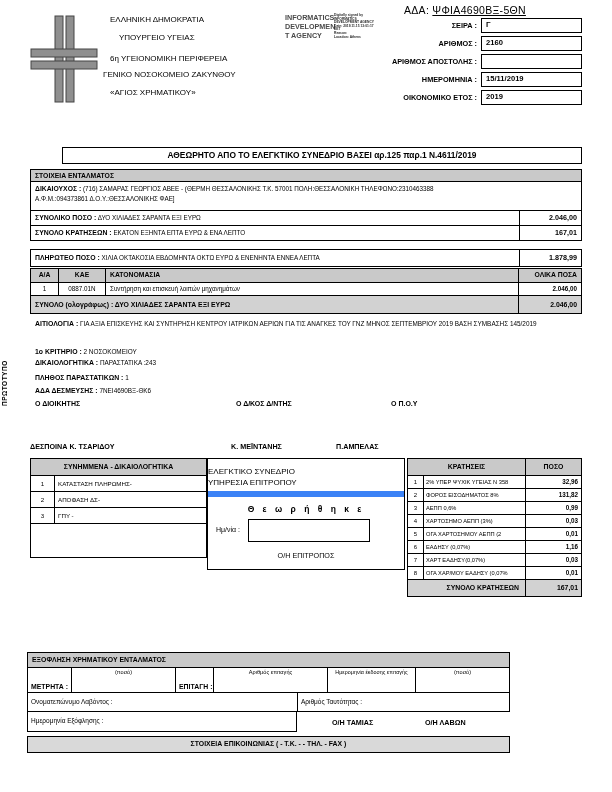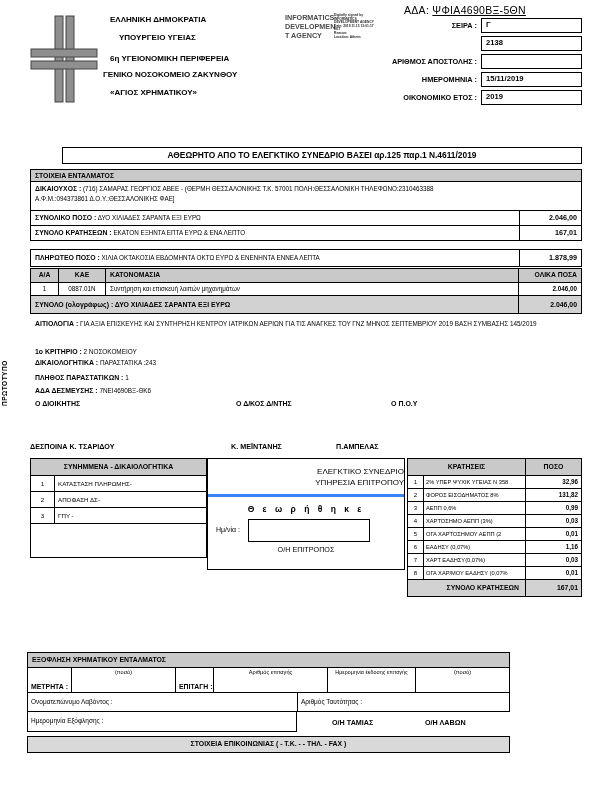--- a/index.html
+++ b/index.html
@@ -10,21 +10,21 @@
   .nw { white-space:nowrap; }
 
   
   .ada { left:404px; top:4px; width:200px; font-size:10.5px; letter-spacing:.3px; }
   .ada .v { text-decoration:underline; }
   .meta-label { left:280px; width:197px; text-align:right; font-size:7.3px; font-weight:700; line-height:15px; }
   .meta-box { left:481px; width:101px; height:15px; border:1.2px solid #000;
               font-size:7.6px; font-weight:700; line-height:12px; padding-left:4px; background:#fff; }
 
   
-  .org-line { position:absolute; font-size:8px; font-weight:700; white-space:nowrap; }
+  .org-line { position:absolute; font-size:8px; font-weight:400; white-space:nowrap; }
   .stamp { left:285px; top:14px; width:50px; font-size:7.2px; font-weight:700; color:#4a4a4a; line-height:8.8px; }
   .sigblock { left:334px; top:13px; width:120px; font-size:6px; font-weight:700; line-height:6.6px;
               color:#2a2a2a; transform:scale(.55); transform-origin:0 0; }
 
   .title-bar { left:104px; top:114px; width:478px; height:25px; background:#d9d9d9; border-radius:9px;
                text-align:center; font-size:15.5px; line-height:25px; letter-spacing:.5px; }
   .subtitle { left:62px; top:147px; width:520px; height:17px; border:1.5px solid #000;
               text-align:center; font-weight:700; font-size:8.4px; line-height:14px; }
   .secbar { left:30px; top:169px; width:552px; height:13px; background:#c9c9c9; border:1px solid #000;
             font-weight:700; font-size:6.8px; line-height:11px; padding-left:4px; }
@@ -58,27 +58,27 @@
   .signame { position:absolute; top:442px; font-weight:700; font-size:7.2px; white-space:nowrap; }
 
   .attach { left:30px; top:458px; width:177px; height:100px; border:1px solid #000; }
   .attach-h { height:17px; background:#c9c9c9; border-bottom:1px solid #000; text-align:center;
               font-weight:700; font-size:6.9px; line-height:16px; }
   .attach-row { display:flex; height:16px; border-bottom:1px solid #000; font-size:6.2px; line-height:15px; }
   .attach-num { width:24px; border-right:1px solid #000; text-align:center; }
   .attach-txt { flex:1; padding-left:3px; white-space:nowrap; overflow:hidden; }
 
   .audit { left:207px; top:458px; width:198px; height:112px; border:1px solid #000; }
-  .audit-h { height:38px; border-bottom:3px solid #3b82f6; text-align:right; font-size:8px;
+  .audit-h { height:38px; border-bottom:6px solid #3b82f6; text-align:left; font-size:8px;
              line-height:11px; padding-top:7px; }
   .approved { margin-top:7px; text-align:center; font-weight:700; font-size:8.5px; letter-spacing:3px; }
   .daterow { position:relative; margin-top:5px; height:24px; }
   .datelabel { position:absolute; left:8px; top:7px; font-size:7px; }
   .datebox { position:absolute; left:40px; top:0; width:122px; height:23px; border:1.2px solid #000; background:#fff; }
-  .commissioner { margin-top:2px; text-align:center; font-size:7.2px; }
+  .commissioner { margin-top:8px; text-align:center; font-size:7.2px; }
 
   .deduct { left:407px; top:458px; width:175px; border:1px solid #000; }
   .d-h { display:flex; height:17px; background:#c9c9c9; font-weight:700; font-size:6.9px;
          line-height:16px; border-bottom:1px solid #000; }
   .d-hl { flex:1; text-align:center; border-right:1px solid #000; }
   .d-ha { width:55px; text-align:center; }
   .d-row { display:flex; height:13px; border-bottom:1px solid #000; }
   .d-num { width:16px; text-align:center; border-right:1px solid #000; font-size:6px; line-height:12px; }
   .d-lab { flex:1; padding-left:2px; border-right:1px solid #000; font-size:5.7px; line-height:12px;
            white-space:nowrap; overflow:hidden; }
@@ -144,21 +144,22 @@
     <div>Location: Athens</div>
   </div>
 
   <div class="abs ada nw">
     <span>ΑΔΑ:</span>
     <span class="v">ΨΦΙΑ4690ΒΞ-5ΘΝ</span>
   </div>
 
   <div class="abs meta-label" style="top:18px;">ΣΕΙΡΑ :</div>
   <div class="abs meta-box" style="top:18px;">Γ</div>
-  <div class="abs meta-box" style="top:36px;">2138</div>
+  <div class="abs meta-label" style="top:36px;">ΑΡΙΘΜΟΣ :</div>
+  <div class="abs meta-box" style="top:36px;">2160</div>
   <div class="abs meta-label" style="top:54px;">ΑΡΙΘΜΟΣ ΑΠΟΣΤΟΛΗΣ :</div>
   <div class="abs meta-box" style="top:54px;"></div>
   <div class="abs meta-label" style="top:72px;">ΗΜΕΡΟΜΗΝΙΑ :</div>
   <div class="abs meta-box" style="top:72px;">15/11/2019</div>
   <div class="abs meta-label" style="top:90px;">ΟΙΚΟΝΟΜΙΚΟ ΕΤΟΣ :</div>
   <div class="abs meta-box" style="top:90px;">2019</div>
 
   <div class="abs subtitle">ΑΘΕΩΡΗΤΟ ΑΠΟ ΤΟ ΕΛΕΓΚΤΙΚΟ ΣΥΝΕΔΡΙΟ ΒΑΣΕΙ αρ.125 παρ.1 Ν.4611/2019</div>
   <div class="abs secbar">ΣΤΟΙΧΕΙΑ ΕΝΤΑΛΜΑΤΟΣ</div>
 

